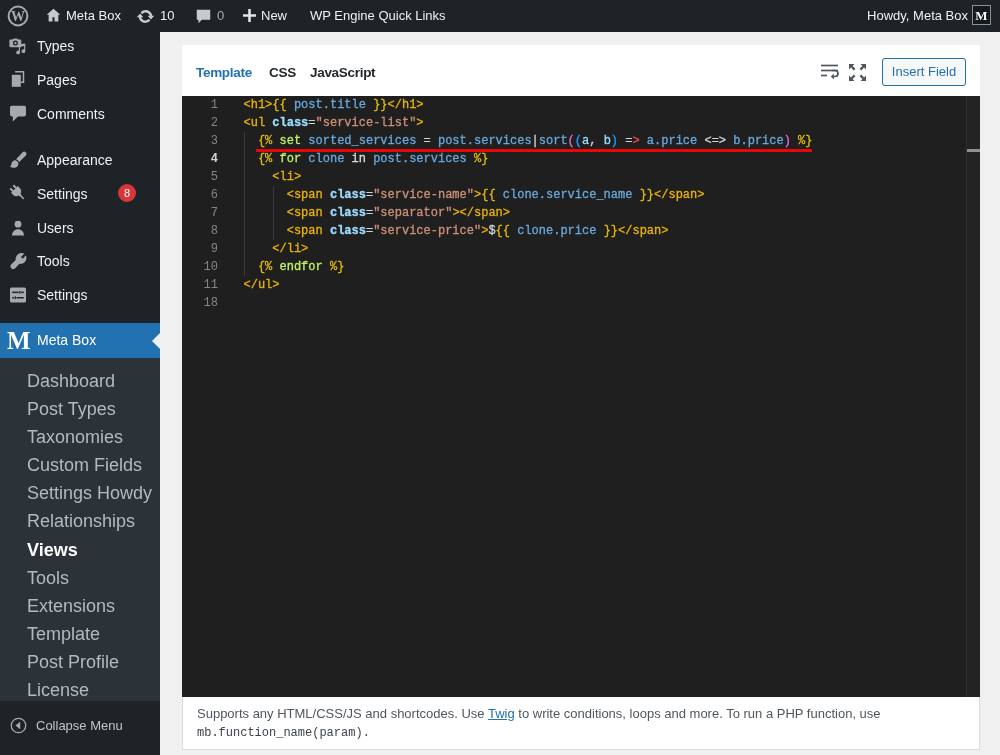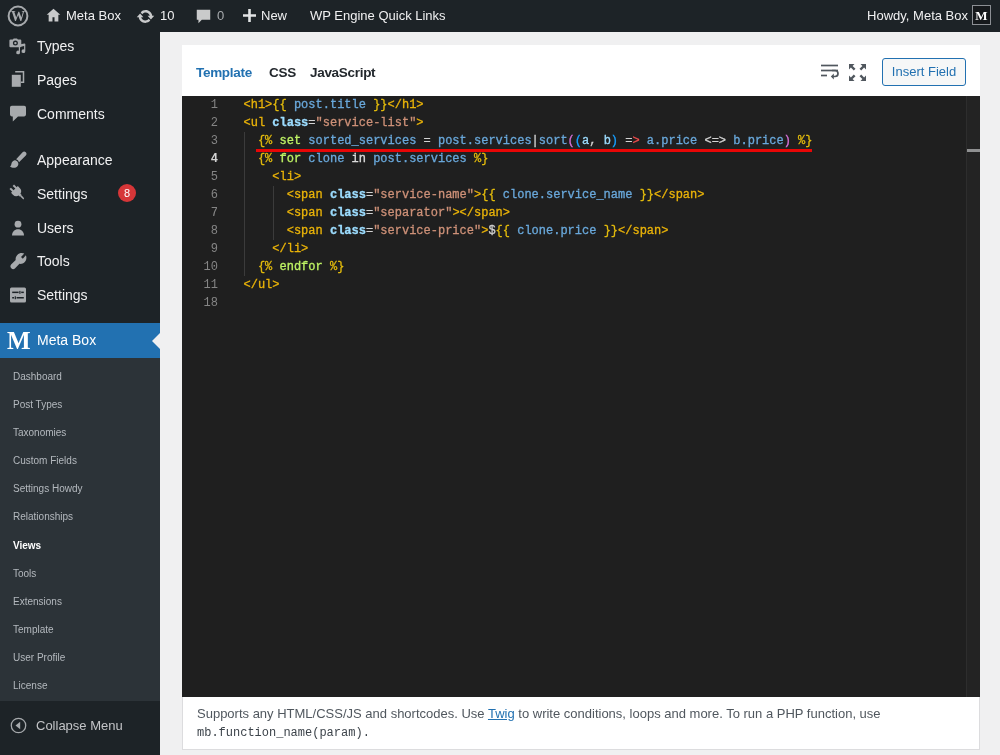--- a/index.html
+++ b/index.html
@@ -5,21 +5,21 @@
 * { margin:0; padding:0; box-sizing:border-box; }
 html,body { width:1000px; height:755px; overflow:hidden; background:#f0f0f1;
   font-family:"Liberation Sans", sans-serif; }
 .abs { position:absolute; }
 #adminbar { position:absolute; left:0; top:0; width:1000px; height:32px; background:#1d2327; color:#f0f0f1; font-size:13px; }
 #adminbar .it { position:absolute; top:0; height:32px; line-height:32px; white-space:nowrap; }
 #sidebar { position:absolute; left:0; top:32px; width:160px; height:723px; background:#1d2327; }
 #submenu-bg { position:absolute; left:0; top:358px; width:160px; height:343px; background:#2c3338; }
 .mi { position:absolute; left:37px; font-size:14px; color:#f0f0f1; white-space:nowrap; }
 .micon { position:absolute; left:8px; width:20px; height:20px; }
-.smi { position:absolute; left:13px; font-size:10px; color:#b4b9be; white-space:nowrap; }
+.smi { position:absolute; left:27px; font-size:18px; color:#b4b9be; white-space:nowrap; }
 #mb-head { position:absolute; left:0; top:323px; width:160px; height:35px; background:#2271b1; }
 #mb-head .lbl { position:absolute; left:37px; top:0; height:35px; line-height:35px; color:#fff; font-size:14px; }
 #mb-head .mlogo { position:absolute; left:7px; top:4px; color:#fff; font-family:"Liberation Serif",serif; font-weight:bold; font-size:25px; }
 #notch { position:absolute; left:152px; top:333px; width:0; height:0; border-right:8px solid #f0f0f1; border-top:8px solid transparent; border-bottom:8px solid transparent; }
 #badge { position:absolute; left:118px; top:184px; width:18px; height:18px; border-radius:50%; background:#d63638; color:#fff; font-size:11px; text-align:center; line-height:18px; }
 #panel { position:absolute; left:182px; top:45px; width:798px; height:705px; background:#fff; border:1px solid #dcdcde; }
 #tabs { position:absolute; left:182px; top:45px; width:798px; height:51px; background:#fff; }
 .tab { position:absolute; top:20px; font-size:13.5px; font-weight:bold; color:#23282d; letter-spacing:-0.3px; }
 #editor { position:absolute; left:182px; top:96px; width:798px; height:601px; background:#1f1f1f;
   font-family:"Liberation Mono",monospace; font-size:12px; line-height:18px; }
@@ -152,21 +152,21 @@
 <div class="smi" style="top:371px">Dashboard</div>
 <div class="smi" style="top:399px">Post Types</div>
 <div class="smi" style="top:427px">Taxonomies</div>
 <div class="smi" style="top:455px">Custom Fields</div>
 <div class="smi" style="top:483px">Settings Howdy</div>
 <div class="smi" style="top:511px">Relationships</div>
 <div class="smi" style="top:540px;color:#fff;font-weight:bold">Views</div>
 <div class="smi" style="top:568px">Tools</div>
 <div class="smi" style="top:596px">Extensions</div>
 <div class="smi" style="top:624px">Template</div>
-<div class="smi" style="top:652px">User Profile</div>
+<div class="smi" style="top:652px">Post Profile</div>
 <div class="smi" style="top:680px">License</div>
 
 <svg class="abs" style="left:10px;top:717px" width="17" height="17" viewBox="0 0 20 20">
     <circle cx="10" cy="10" r="8.5" fill="none" stroke="#a7aaad" stroke-width="1.5"></circle>
     <path fill="#a7aaad" d="M12 5.5 v9 L6.5 10 Z"></path>
   </svg>
 <div class="abs" style="left:36px;top:718px;font-size:13px;color:#c3c4c7">Collapse Menu</div>
 
 <div id="panel"></div>
 <div id="tabs">

